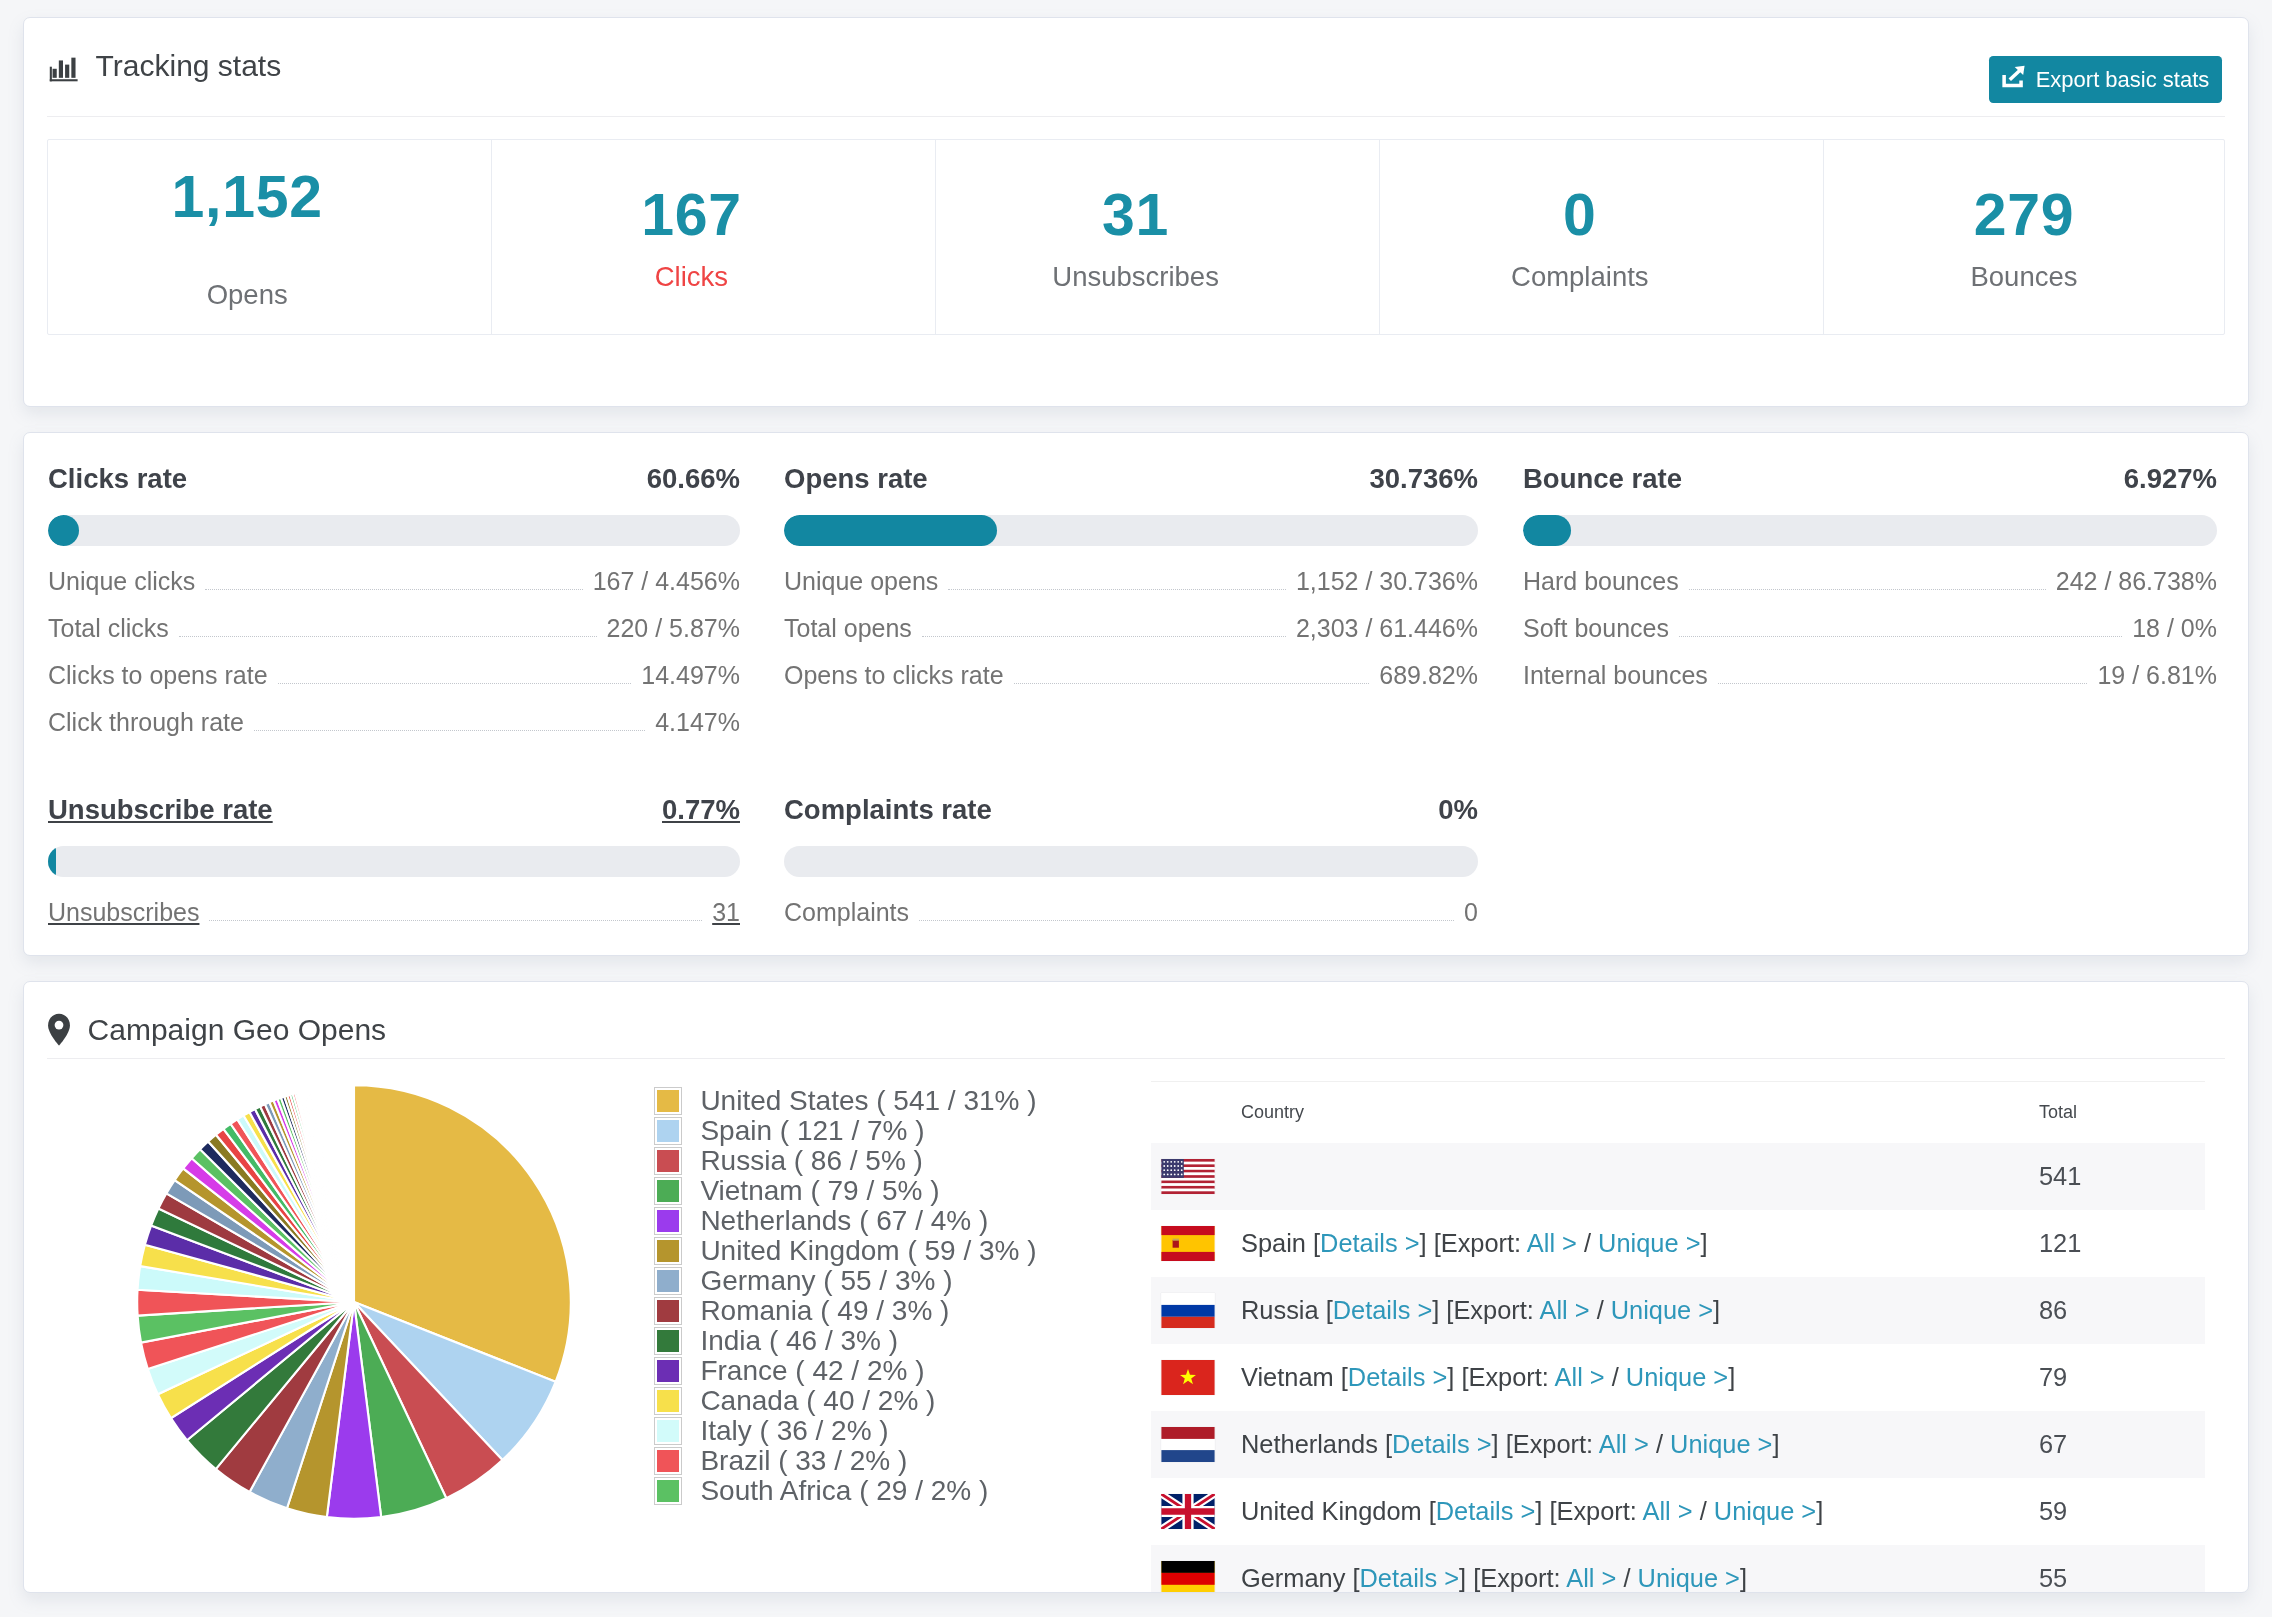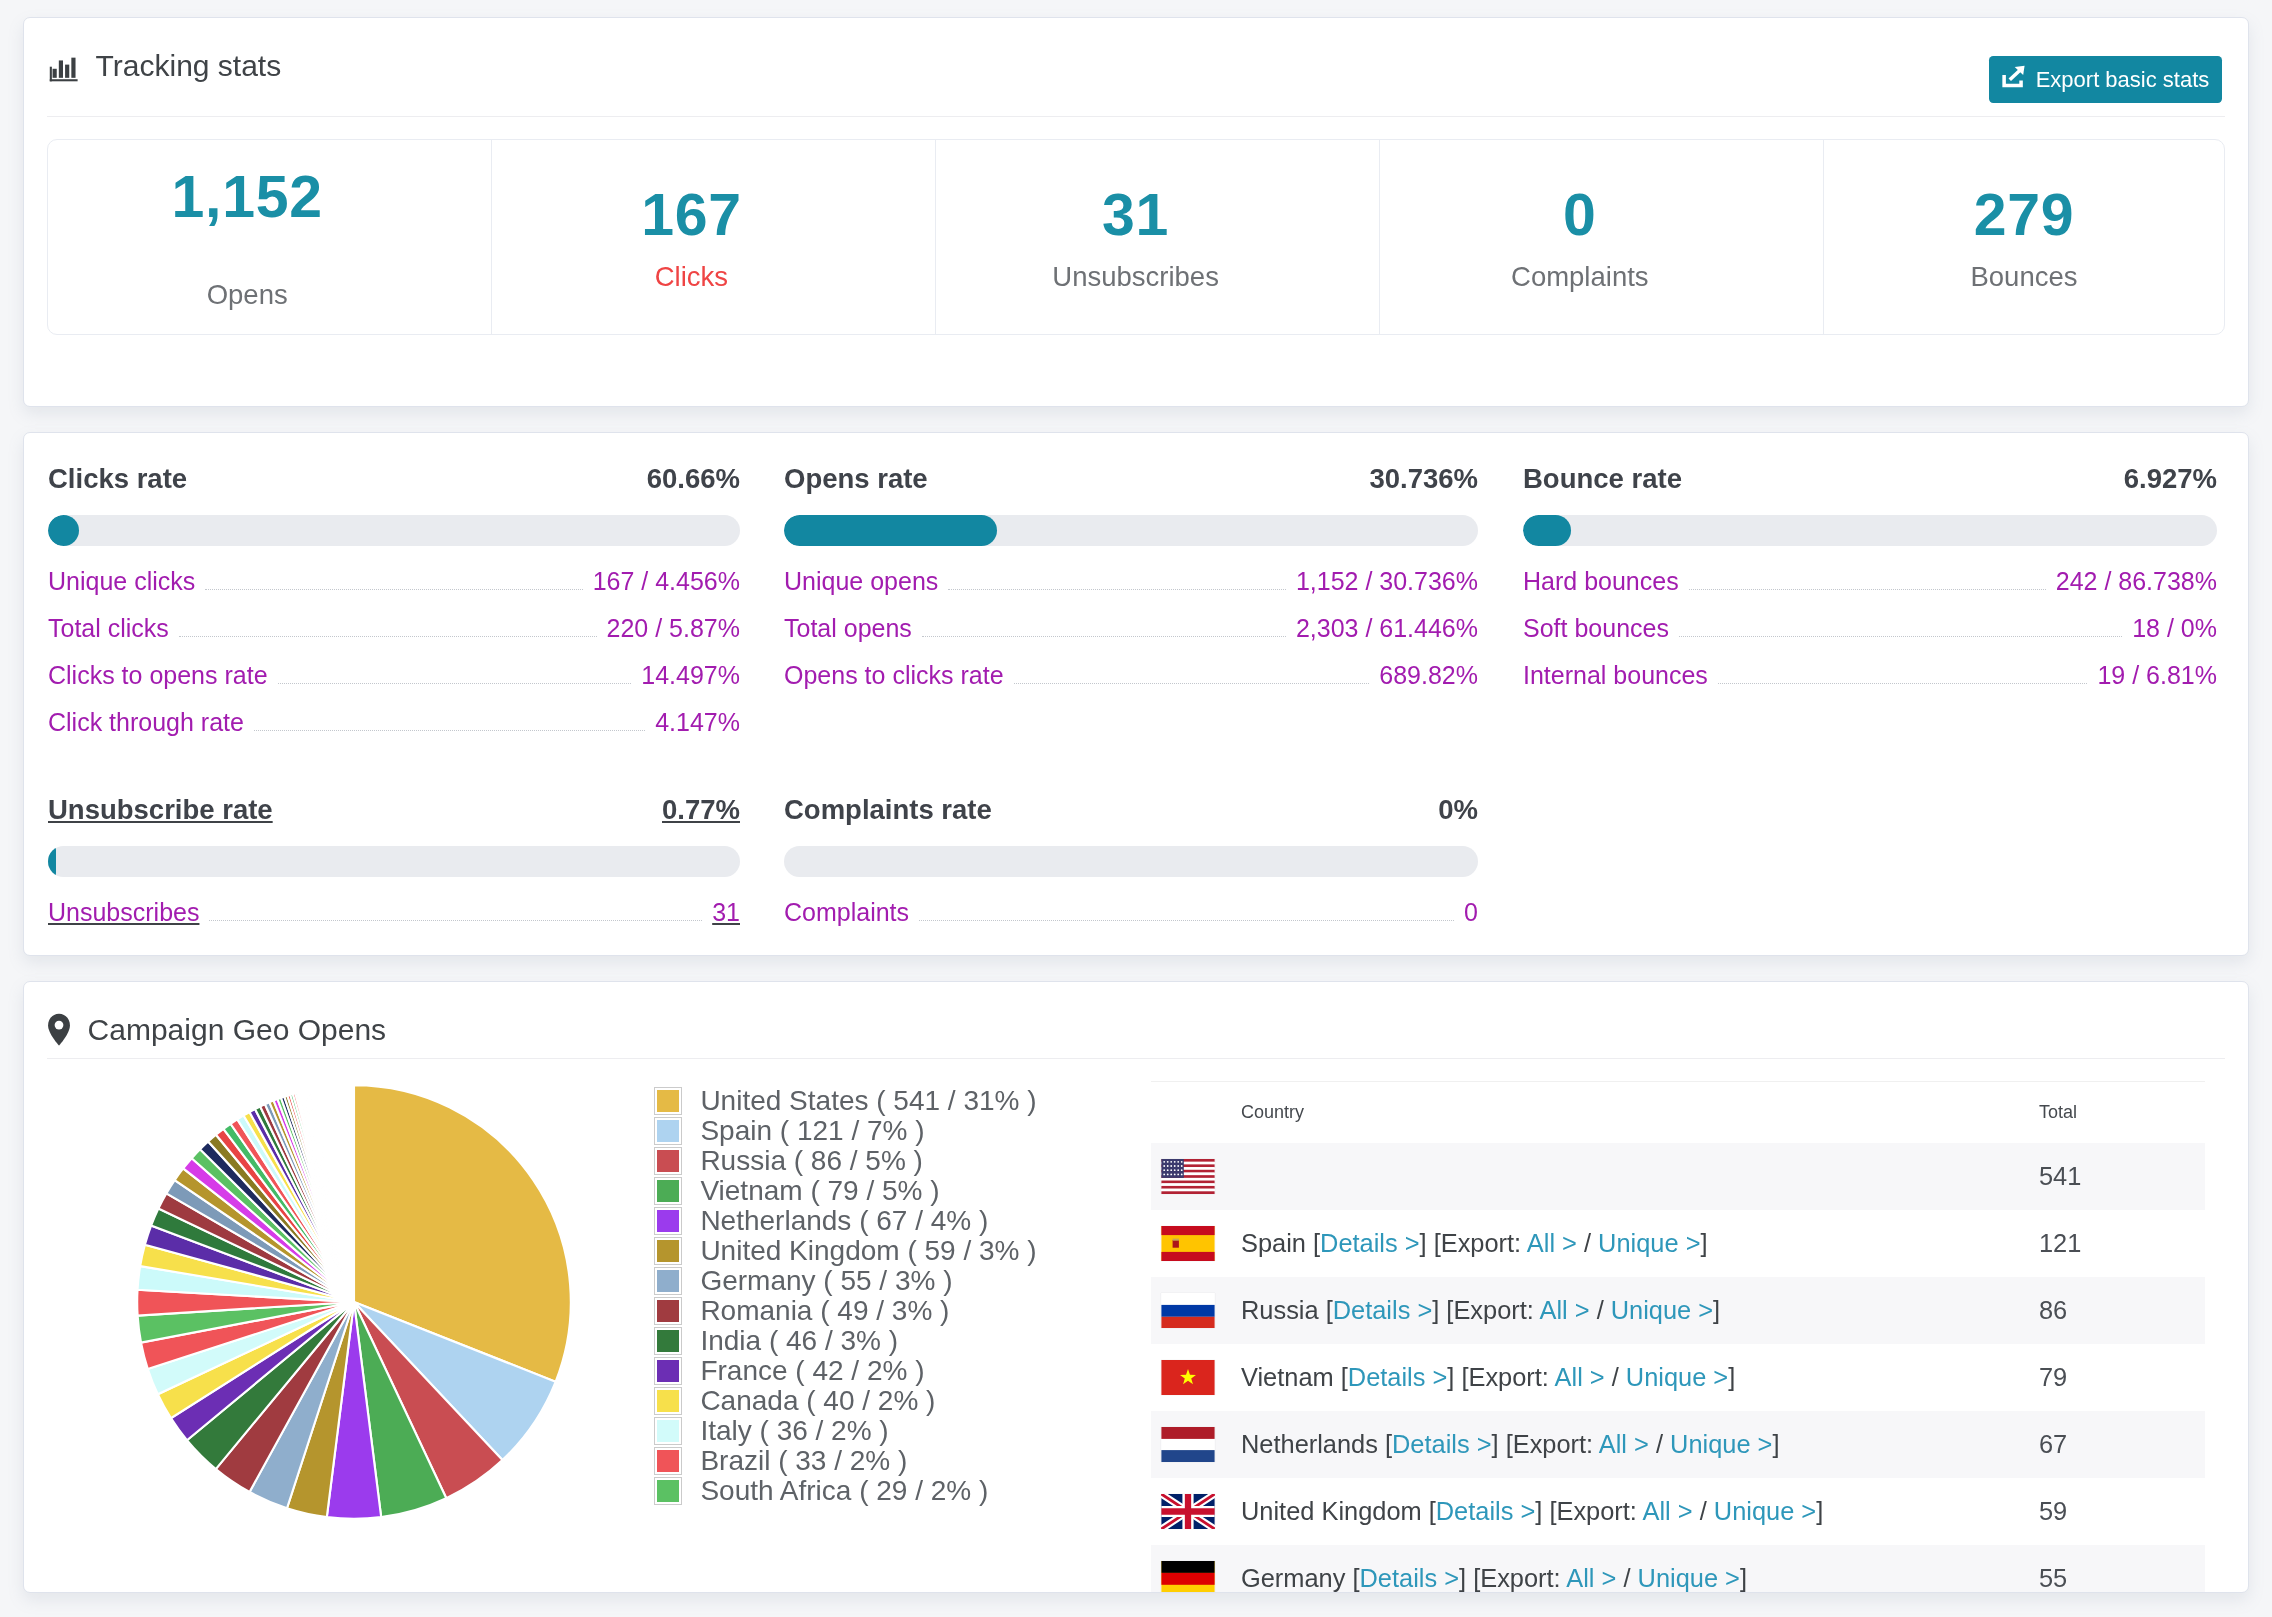--- a/index.html
+++ b/index.html
@@ -45,39 +45,39 @@
     border:none; border-radius:4.2px;
     font-family:inherit; font-size:22px;
     display:flex; align-items:center; justify-content:center; gap:10px;
     cursor:pointer;
   }
 
   
   .stats-box {
     position:absolute; left:22.6px; top:121px;
     width:2178px; height:196px;
-    border:1.4px solid #e9ecf2; border-radius:10px;
+    border:1.4px solid #e9ecf2; border-radius:2px;
     display:flex; background:#fff;gap:44px;
   }
   .stat-col {
     flex:1; display:flex; flex-direction:column;
     align-items:center; justify-content:center; gap:11.3px;
   }
   .stat-col + .stat-col { border-left:1.4px solid #e9ecf2; }
   .stat-value { font-size:59px; font-weight:700; color:#1a8fa6; letter-spacing:0.7px; }
   .stat-label { font-size:27.5px; color:#6e7control:none;color:#6e7175; }
 
   
   .rate-block { position:absolute; }
   .rb-head { display:flex; justify-content:space-between; align-items:baseline;
              font-size:27.5px; font-weight:700; color:#3f434a; }
   .rb-bar  { margin-top:20px; height:31px; background:#e9ebef; border-radius:15.5px; overflow:hidden; }
   .rb-fill { height:100%; background:#1287a1; border-radius:15.5px; }
   .rb-rows { margin-top:21px; }
-  .rb-row  { display:flex; align-items:baseline; height:47px; font-size:25px; color:#a21caf; }
+  .rb-row  { display:flex; align-items:baseline; height:47px; font-size:25px; color:#737373; }
   .rb-row .leader { flex:1; border-bottom:1.4px dotted #c3c7cd; margin:0 10px 5.6px 10px; }
 
   
   .pie-wrap { position:absolute; left:104px; top:94px; width:452px; height:452px; }
   .legend   { position:absolute; left:630px; top:104px; }
   .legend-item { display:flex; align-items:center; gap:18.4px; height:30px;
                  font-size:28px; color:#5e6267; }
   .swatch { width:28px; height:28px; border:1.4px solid #cbcbcb; padding:2.1px;
             background-clip:content-box; flex:0 0 28px; }
 

